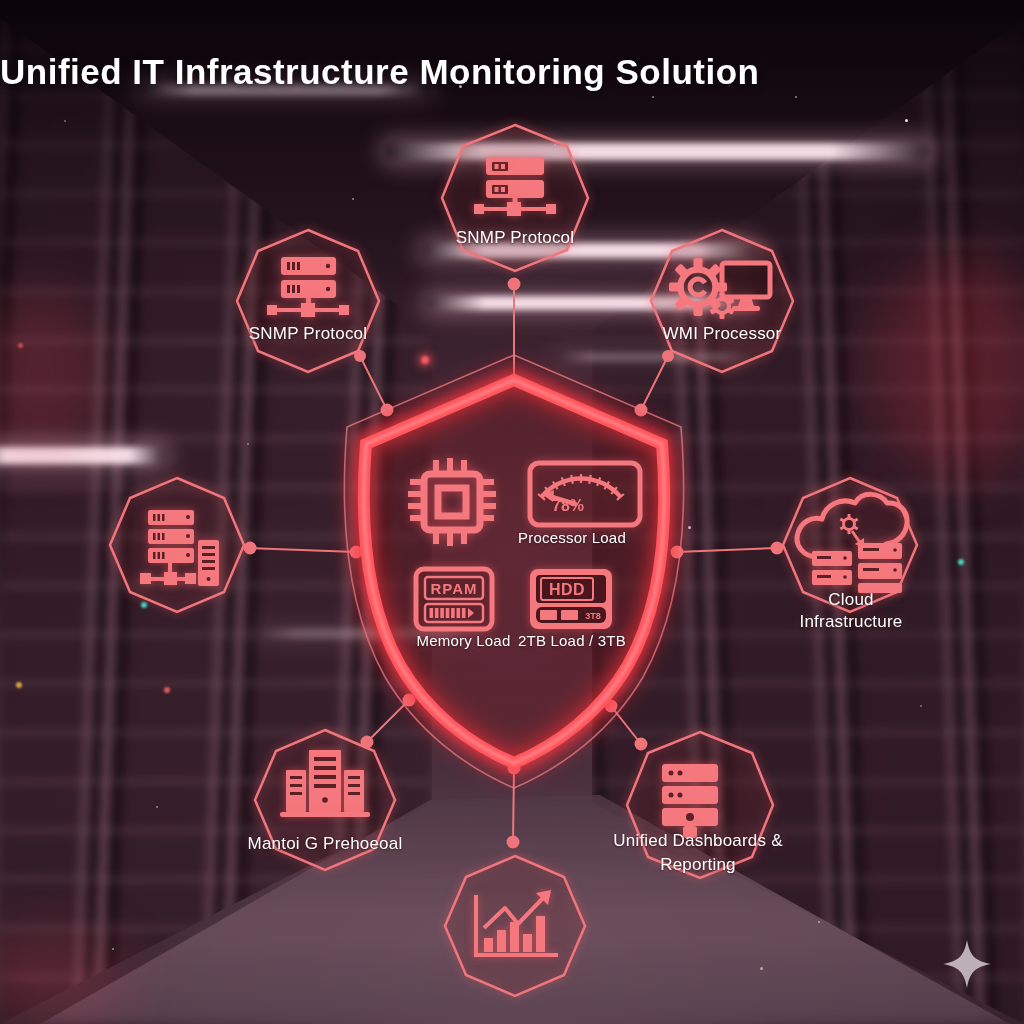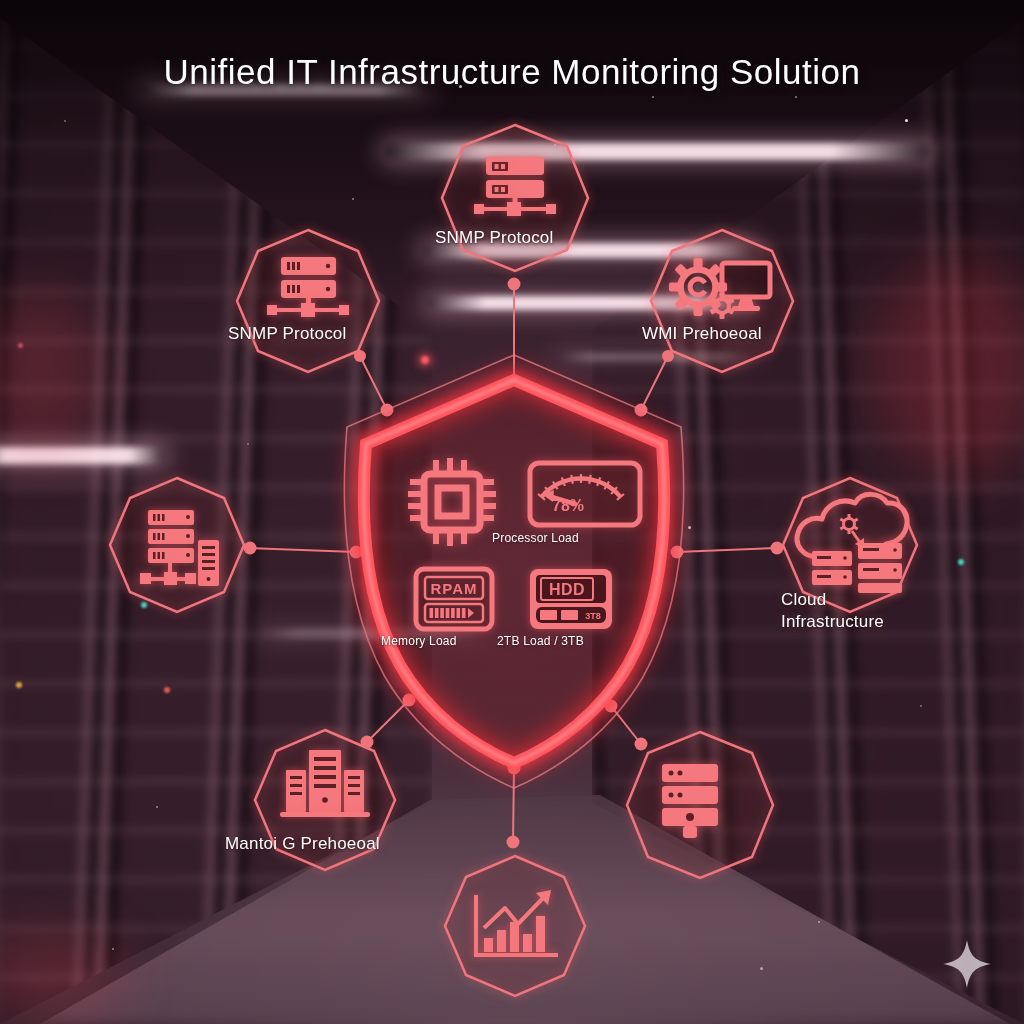--- a/index.html
+++ b/index.html
@@ -23,25 +23,25 @@
     clip-path:polygon(40px 254px,430px 30px,600px 25px,1010px 254px);
     background:linear-gradient(180deg,#4c3441,#6e5260 60%,#5c4452);}
   .ceilshade{position:absolute;inset:0;background:linear-gradient(180deg,rgba(10,4,8,.92) 0%,rgba(10,4,8,.35) 14%,rgba(10,4,8,0) 34%);}
   .vignette{position:absolute;inset:0;background:radial-gradient(125% 125% at 50% 50%, rgba(0,0,0,0) 52%, rgba(6,2,4,.8) 100%);}
   .lightbar{position:absolute;height:15px;border-radius:9px;filter:blur(3px);
     background:linear-gradient(90deg, rgba(255,233,240,.05), rgba(255,231,239,.95) 18% 82%, rgba(255,233,240,.05));
     box-shadow:0 0 22px 6px rgba(255,198,214,.35);}
   .dot{position:absolute;border-radius:50%;}
   .blob{position:absolute;border-radius:50%;filter:blur(26px);}
   
-  .title{position:absolute;top:52px;left:0;width:100%;text-align:center;color:#fff;
-    font-size:35px;font-weight:400;letter-spacing:.5px;text-shadow:0 2px 8px rgba(0,0,0,.55);}
-  .label{position:absolute;color:#fff;font-size:17px;line-height:22px;
+  .title{position:absolute;top:52px;left:0;width:100%;text-align:left;color:#fff;
+    font-size:35px;font-weight:700;letter-spacing:.5px;text-shadow:0 2px 8px rgba(0,0,0,.55);}
+  .label{position:absolute;color:#fff;font-size:17px;line-height:22px;text-align:center;
     letter-spacing:.2px;text-shadow:0 1px 3px rgba(20,5,10,.7),0 0 10px rgba(255,140,150,.3);}
-  .label.sm{font-size:12px;line-height:18px;}
+  .label.sm{font-size:15px;line-height:18px;}
   .label.wide{line-height:24px;}
   
   svg.overlay{position:absolute;left:0;top:0;}
   .oct{fill:rgba(45,16,26,.16);stroke:#f1767c;stroke-width:2.5;
        filter:drop-shadow(0 0 5px rgba(255,95,105,.55));}
   .conn{stroke:#ef757b;stroke-width:2;fill:none;}
   .conn-dot{fill:#ef757b;}
   .icon{fill:#f4787d;filter:drop-shadow(0 0 4px rgba(255,95,105,.5));}
   .icon-dark{fill:#4a161d;opacity:.9;}
   .sicon{fill:none;stroke:#f4787d;stroke-width:5;stroke-linecap:round;stroke-linejoin:round;
@@ -387,21 +387,22 @@
       <text class="svgtxt" x="593" y="618.5" font-size="9" text-anchor="middle">3T8</text>
     </g>
 
     <path d="M967 940 C970 956 975 961 991 964 C975 967 970 972 967 988 C964 972 959 967 943 964 C959 961 964 956 967 940 Z" style="fill:#cbbfc6;opacity:.9"></path>
   </svg>
 
   <div class="title">Unified IT Infrastructure Monitoring Solution</div>
 
   <div class="label" style="left:435px;top:227px;width:160px">SNMP Protocol</div>
   <div class="label" style="left:228px;top:323px;width:160px">SNMP Protocol</div>
-  <div class="label" style="left:642px;top:323px;width:160px">WMI Prehoeoal</div>
+  <div class="label" style="left:642px;top:323px;width:160px">WMI Processor</div>
   <div class="label" style="left:225px;top:833px;width:200px">Mantoi G Prehoeoal</div>
   <div class="label" style="left:781px;top:589px;width:140px">Cloud Infrastructure</div>
+  <div class="label wide" style="left:603px;top:829px;width:190px">Unified Dashboards &amp; Reporting</div>
 
   <div class="label sm" style="left:492px;top:529px;width:160px">Processor Load</div>
   <div class="label sm" style="left:381px;top:632px;width:165px">Memory Load</div>
   <div class="label sm" style="left:497px;top:632px;width:150px">2TB Load / 3TB</div>
 
 </div>
 
 </body></html>

